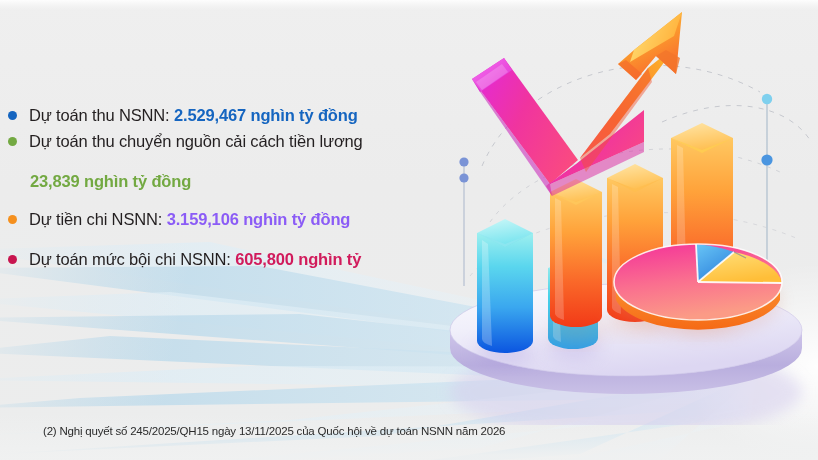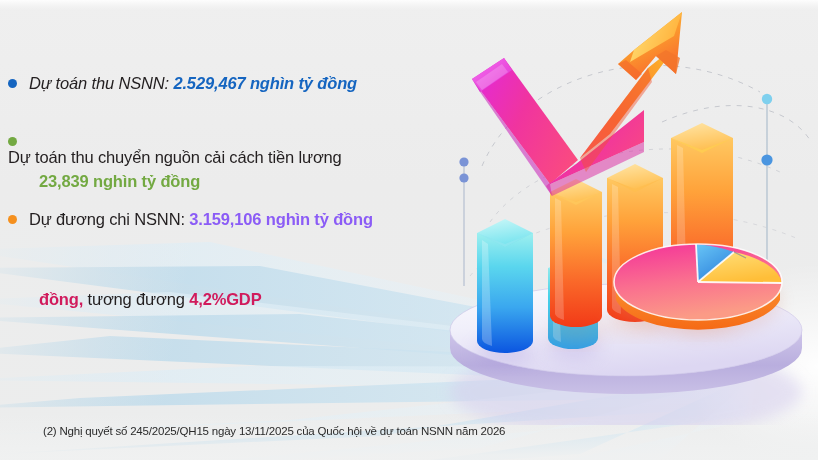--- a/index.html
+++ b/index.html
@@ -21,25 +21,25 @@
      background:linear-gradient(100deg,rgba(236,237,237,.85) 0%,rgba(236,237,237,0) 70%);}
   .bg-fadebottom{position:absolute;left:0;bottom:0;width:818px;height:46px;
      background:linear-gradient(0deg,rgba(240,241,241,.92) 10%,rgba(240,241,241,0) 100%);}
 
   
   .content{position:absolute;left:0;top:0;width:470px;height:340px;}
   .row{position:absolute;display:flex;align-items:flex-start;}
   .dot{width:9px;height:9px;border-radius:50%;flex:0 0 9px;margin-top:7px;margin-right:12px;}
   .line{font-size:16.5px;line-height:22px;color:#231f20;letter-spacing:-.15px;white-space:nowrap;}
   .line b{font-weight:bold;}
-  .cont{position:absolute;left:30px;font-size:16.5px;line-height:22px;letter-spacing:-.15px;white-space:nowrap;font-weight:bold;margin-left:9px;}
+  .cont{position:absolute;left:30px;font-size:16.5px;line-height:22px;letter-spacing:-.15px;white-space:nowrap;font-weight:bold;}
   .cont .reg{font-weight:normal;color:#231f20;}
 
-  #r1{left:8px;top:72px;font-style:italic;}
-  #r2{left:8px;top:130px;flex-direction:column;}
+  #r1{left:8px;top:104px;}
+  #r2{left:8px;top:130px;}
   #r2b{top:170px;}
   #r3{left:8px;top:208px;}
   #r4{left:8px;top:248px;}
   #r4b{top:288px;}
 
   .footnote{position:absolute;left:8px;top:425px;font-size:11.5px;color:#2b2b2b;
      letter-spacing:-.2px;white-space:nowrap;margin-left:35px;}
 
   
   .illus{position:absolute;left:430px;top:0px;width:388px;height:425px;}
@@ -307,21 +307,24 @@
     </div>
 
     <div class="row" id="r2">
       <span class="dot" style="background:#73a942"></span>
       <span class="line">Dự toán thu chuyển nguồn cải cách tiền lương</span>
     </div>
     <div class="cont" id="r2b" style="color:#73a942">23,839 nghìn tỷ đồng</div>
 
     <div class="row" id="r3">
       <span class="dot" style="background:#f5901e"></span>
-      <span class="line"><span>Dự đương chi NSNN: </span><b style="color:#8b5cf6">3.159,106 nghìn tỷ đồng</b></span>
+      <span class="line"><span>Dự tiền chi NSNN: </span><b style="color:#8b5cf6">3.159,106 nghìn tỷ đồng</b></span>
     </div>
 
-    <div class="cont" id="r4b" style="color:#d11b5c"><span>đồng,</span><span class="reg"> tương đương </span><span>4,2%GDP</span></div>
+    <div class="row" id="r4">
+      <span class="dot" style="background:#c8154f"></span>
+      <span class="line"><span>Dự toán mức bội chi NSNN: </span><b style="color:#d11b5c">605,800 nghìn tỷ</b></span>
+    </div>
   </div>
 
   <div class="footnote">(2) Nghị quyết số 245/2025/QH15 ngày 13/11/2025 của Quốc hội về dự toán NSNN năm 2026</div>
 
 </div>
 
 </body></html>

